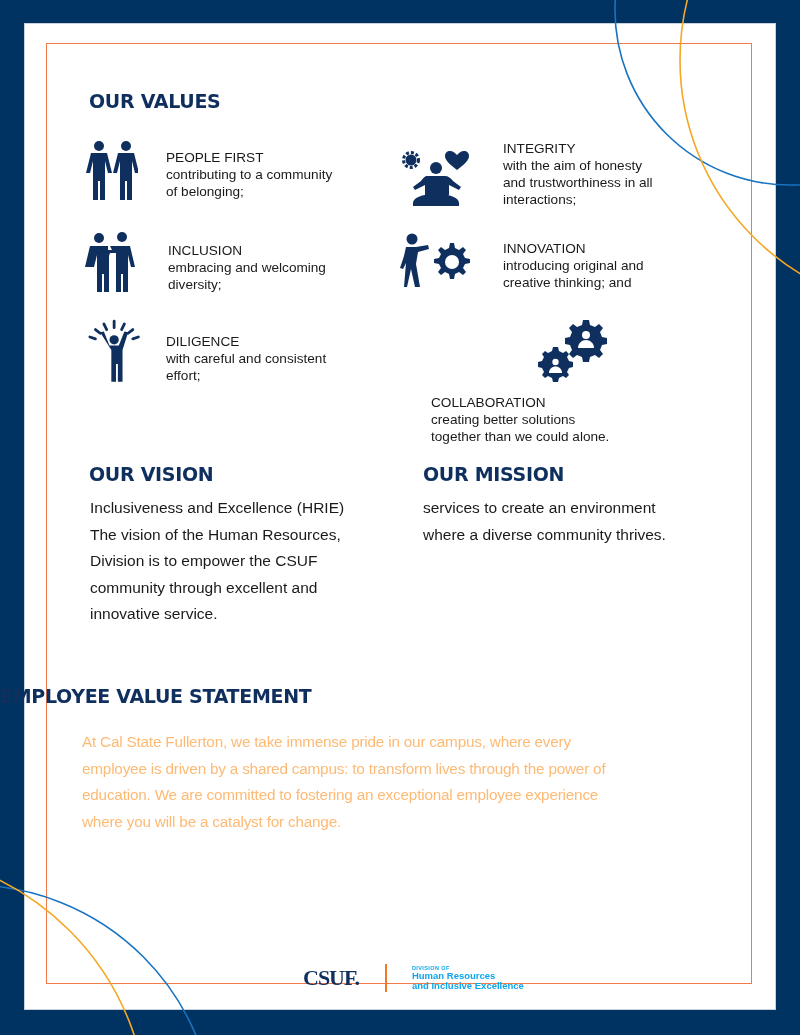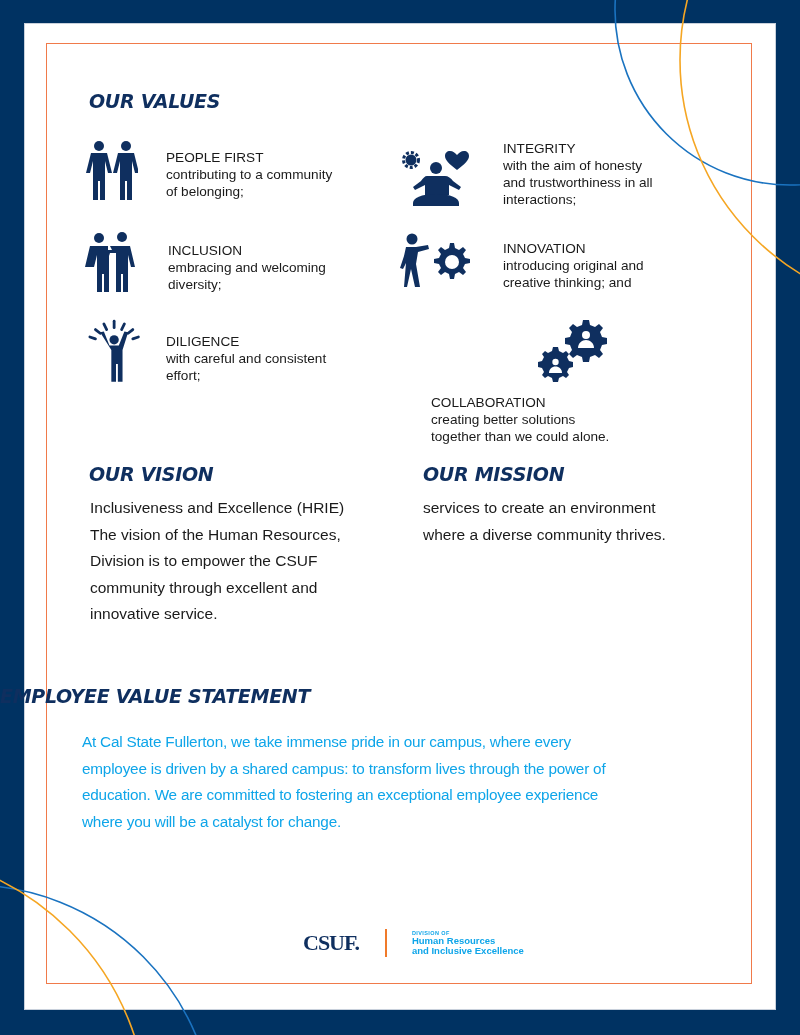--- a/index.html
+++ b/index.html
@@ -1,28 +1,28 @@
 <!DOCTYPE html>
 <html><head>
 <meta charset="utf-8">
 <style>
   * { margin: 0; padding: 0; box-sizing: border-box; }
   html, body { width: 800px; height: 1035px; overflow: hidden; }
   body { background: #003262; position: relative; font-family: "Liberation Sans", sans-serif; color: #1a1a1a; }
   .panel { position: absolute; left: 24px; top: 23px; width: 752px; height: 987px; background: #ffffff; border: 1px solid #c9d1dc; }
   .frame { position: absolute; left: 46px; top: 43px; width: 706px; height: 941px; border: 1.5px solid #f07a4a; }
   .arcs { position: absolute; left: 0; top: 0; width: 800px; height: 1035px; pointer-events: none; }
-  .h2 { position: absolute; font-family: "DejaVu Sans", sans-serif; font-weight: bold; color: #0f2f5f; font-size: 19px; letter-spacing: -0.3px; font-style: italic; }
+  .h2 { position: absolute; font-family: "DejaVu Sans", sans-serif; font-weight: bold; color: #0f2f5f; font-size: 19px; letter-spacing: -0.3px; }
   .value { position: absolute; display: flex; align-items: flex-end; }
   .value .icon { width: 56px; height: 56px; flex: none; }
   .value .txt { font-family: "Liberation Sans", sans-serif; font-size: 13.6px; line-height: 17px; color: #1a1a1a; }
   .value .title { display: block; text-transform: uppercase; }
   .para { position: absolute; font-family: "Liberation Sans", sans-serif; font-size: 15.5px; line-height: 26.5px; color: #1a1a1a; }
-  .evs { position: absolute; left: 82px; top: 729px; width: 650px; font-family: "Liberation Sans", sans-serif; font-size: 15.3px; line-height: 26.5px; color: #0ea5e9; letter-spacing: -0.2px; }
-  .logo { position: absolute; left: 303px; top: 929px; display: flex; align-items: center; gap: 20px; }
+  .evs { position: absolute; left: 82px; top: 729px; width: 650px; font-family: "Liberation Sans", sans-serif; font-size: 15.3px; line-height: 26.5px; color: #fdba74; letter-spacing: -0.2px; }
+  .logo { position: absolute; left: 303px; top: 964px; display: flex; align-items: center; gap: 20px; }
   .logo .csuf { font-family: "Liberation Serif", serif; font-weight: bold; color: #0f2f5f; font-size: 22px; letter-spacing: -1px; }
   .logo .bar { width: 2px; height: 28px; background: #f07a2a; margin: 0 5px 0 6px; }
   .logo .div { display: flex; flex-direction: column; color: #0ea5e9; }
   .logo .small { font-size: 5.5px; font-weight: bold; letter-spacing: 0.4px; }
   .logo .big { font-size: 9.5px; font-weight: bold; line-height: 10px; }
 </style>
 </head>
 <body>
 
 <div class="panel"></div>

